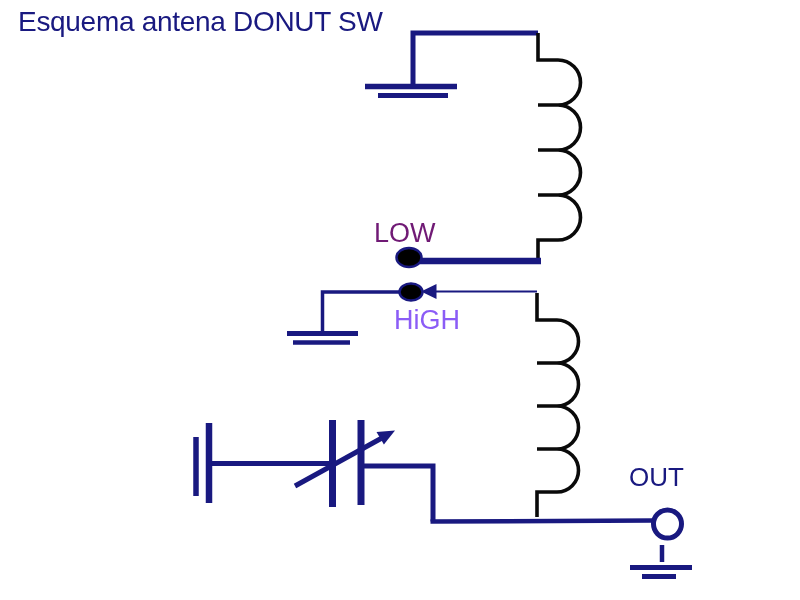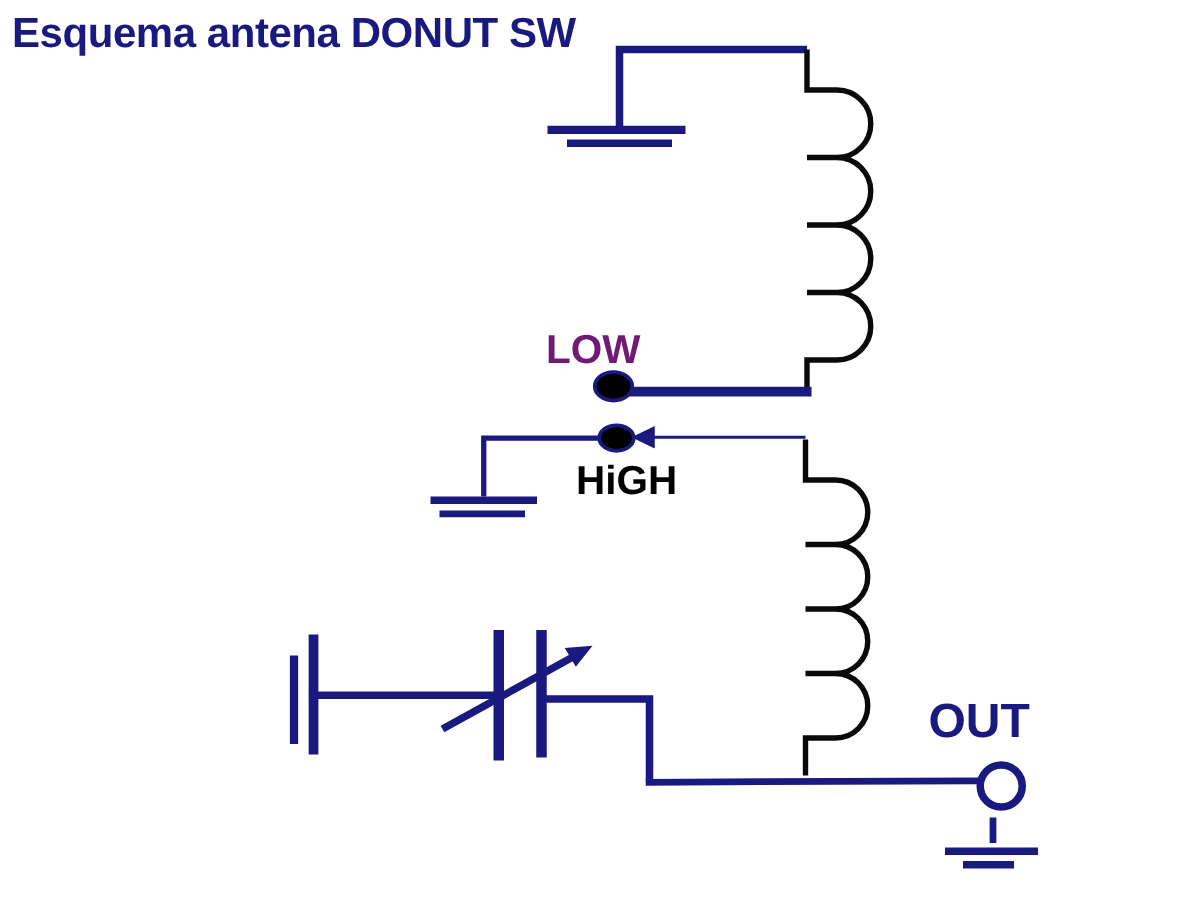--- a/index.html
+++ b/index.html
@@ -6,28 +6,29 @@
   .canvas{
     position:relative;
     width:800px;height:600px;
     background:#ffffff;
     overflow:hidden;
     font-family:"Liberation Sans", sans-serif;
   }
   .schematic{position:absolute;left:0;top:0;}
   .lbl{
     position:absolute;
-    font-weight:bold;
+    font-weight:normal;
     white-space:nowrap;
     line-height:1;
+    margin-left:10px;
   }
   .lbl-title{left:8px;top:8px;font-size:28px;letter-spacing:-0.3px;}
   .lbl-low{left:364px;top:220px;font-size:27px;}
   .lbl-high{left:384px;top:307px;font-size:27px;}
-  .lbl-out{left:619px;top:464px;font-size:32px;}
+  .lbl-out{left:619px;top:464px;font-size:26px;}
 </style>
 </head>
 <body>
 
 <div class="canvas">
 
   <svg class="schematic" width="800" height="600" viewBox="0 0 800 600">
 
     <g>
       <path d="M413,84 V33 H538" fill="none" stroke-width="5" stroke="#191980"></path>
@@ -76,16 +77,16 @@
     <g>
       <circle cx="667.5" cy="524" r="14" stroke-width="5" fill="#ffffff" stroke="#191980"></circle>
       <path d="M662,545 V562" fill="none" stroke-width="4.5" stroke="#191980"></path>
       <path d="M630,567.5 H692" fill="none" stroke-width="5" stroke="#191980"></path>
       <path d="M642,576.5 H676" fill="none" stroke-width="5" stroke="#191980"></path>
     </g>
   </svg>
 
   <div class="lbl lbl-title" style="color: rgb(25, 25, 128);">Esquema antena DONUT SW</div>
   <div class="lbl lbl-low" style="color: #701a75;">LOW</div>
-  <div class="lbl lbl-high" style="color: #000000;">HiGH</div>
+  <div class="lbl lbl-high" style="color: #8b5cf6;">HiGH</div>
   <div class="lbl lbl-out" style="color: rgb(25, 25, 128);">OUT</div>
 
 </div>
 
 </body></html>

